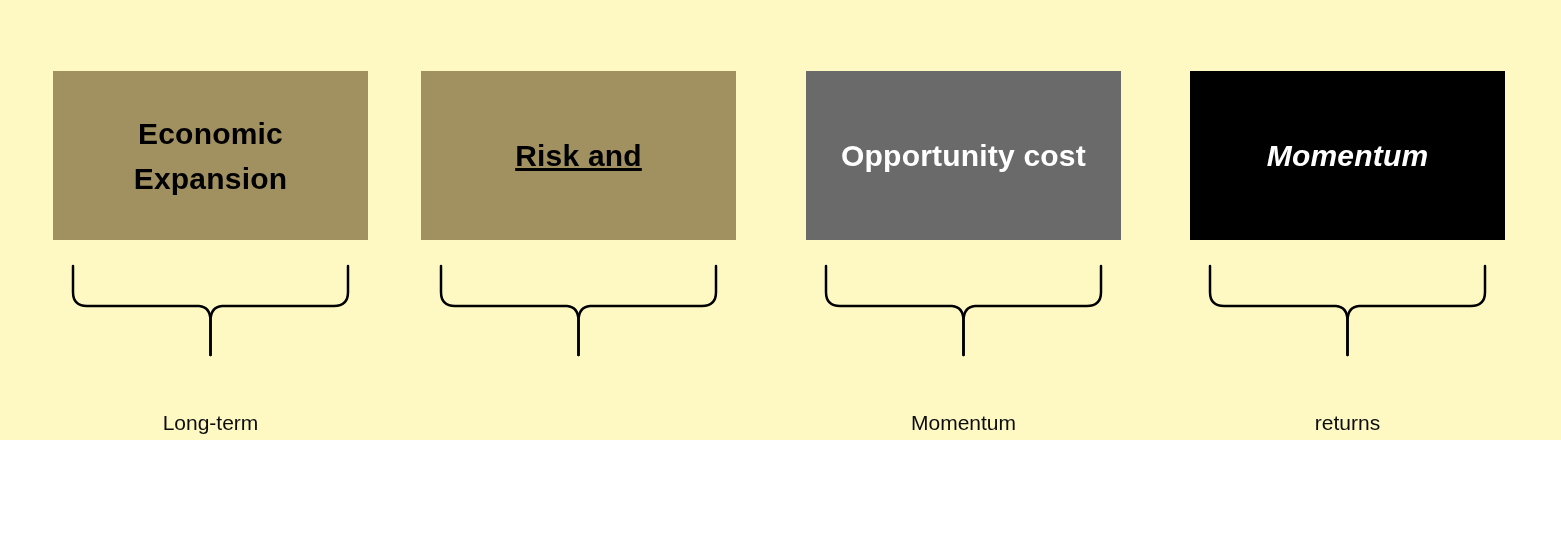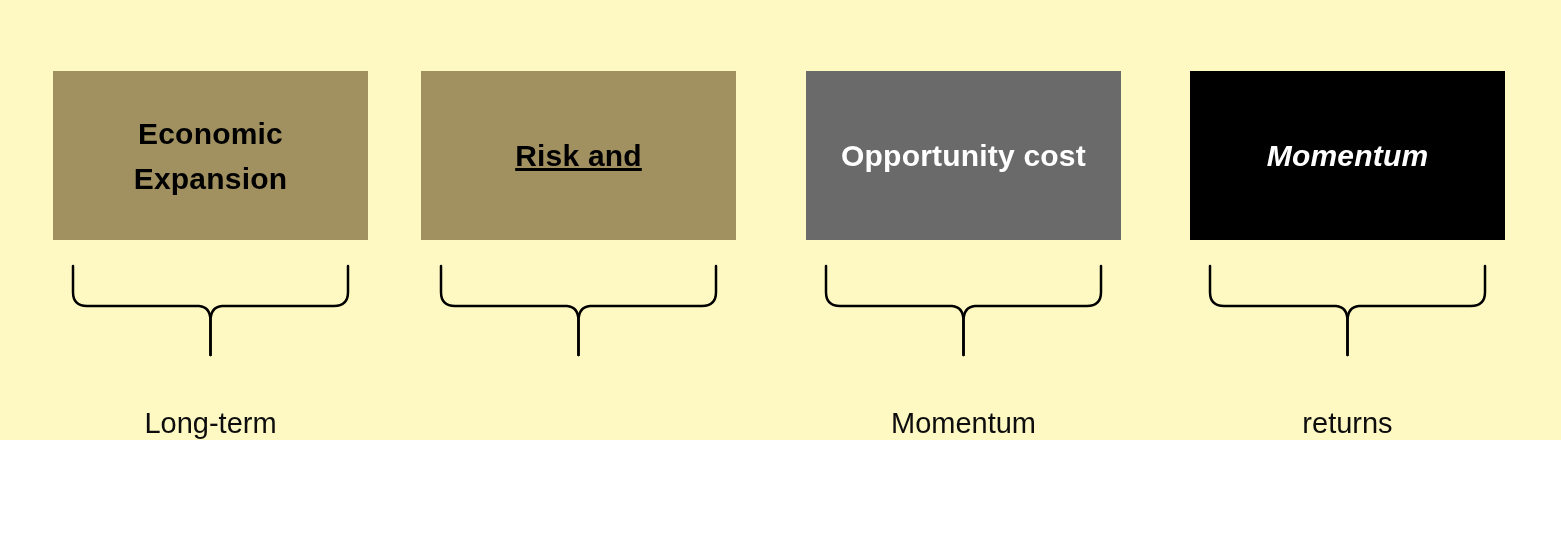--- a/index.html
+++ b/index.html
@@ -51,21 +51,21 @@
     width: 315px;
     height: 95px;
   }
 
   .caption {
     position: absolute;
     top: 329px;
     left: 0;
     width: 100%;
     text-align: center;
-    font-size: 29px;
+    font-size: 21px;
     line-height: 46px;
     color: #0d0d0d;
   }
   .caption span { display: block; }
 </style>
 </head>
 <body>
 
 <div class="canvas">
 

